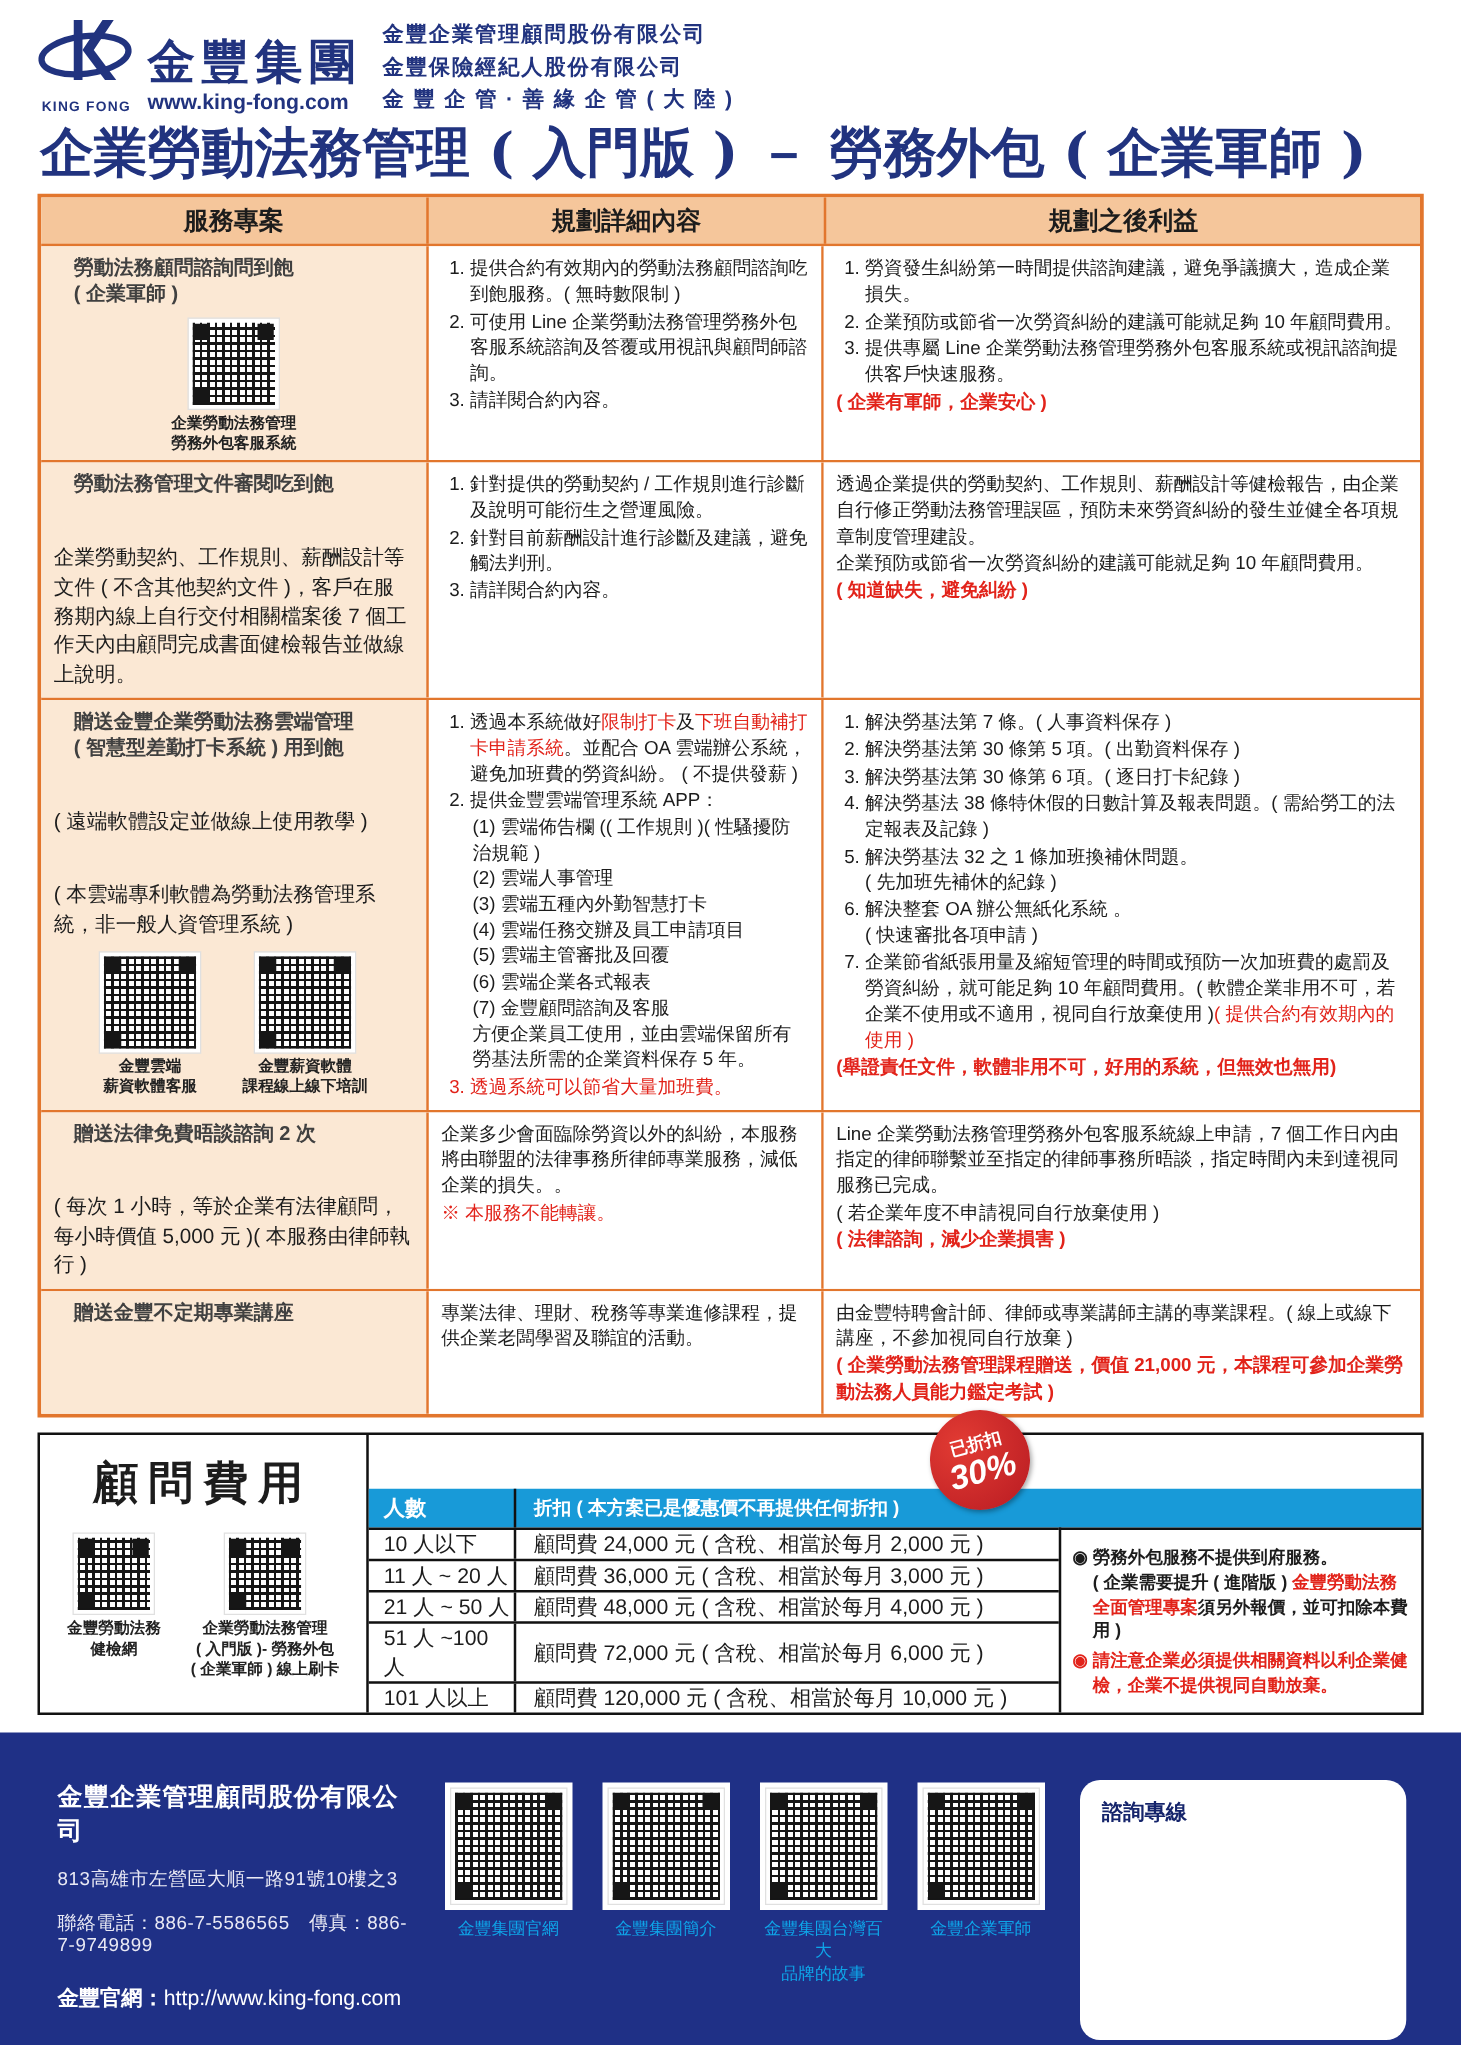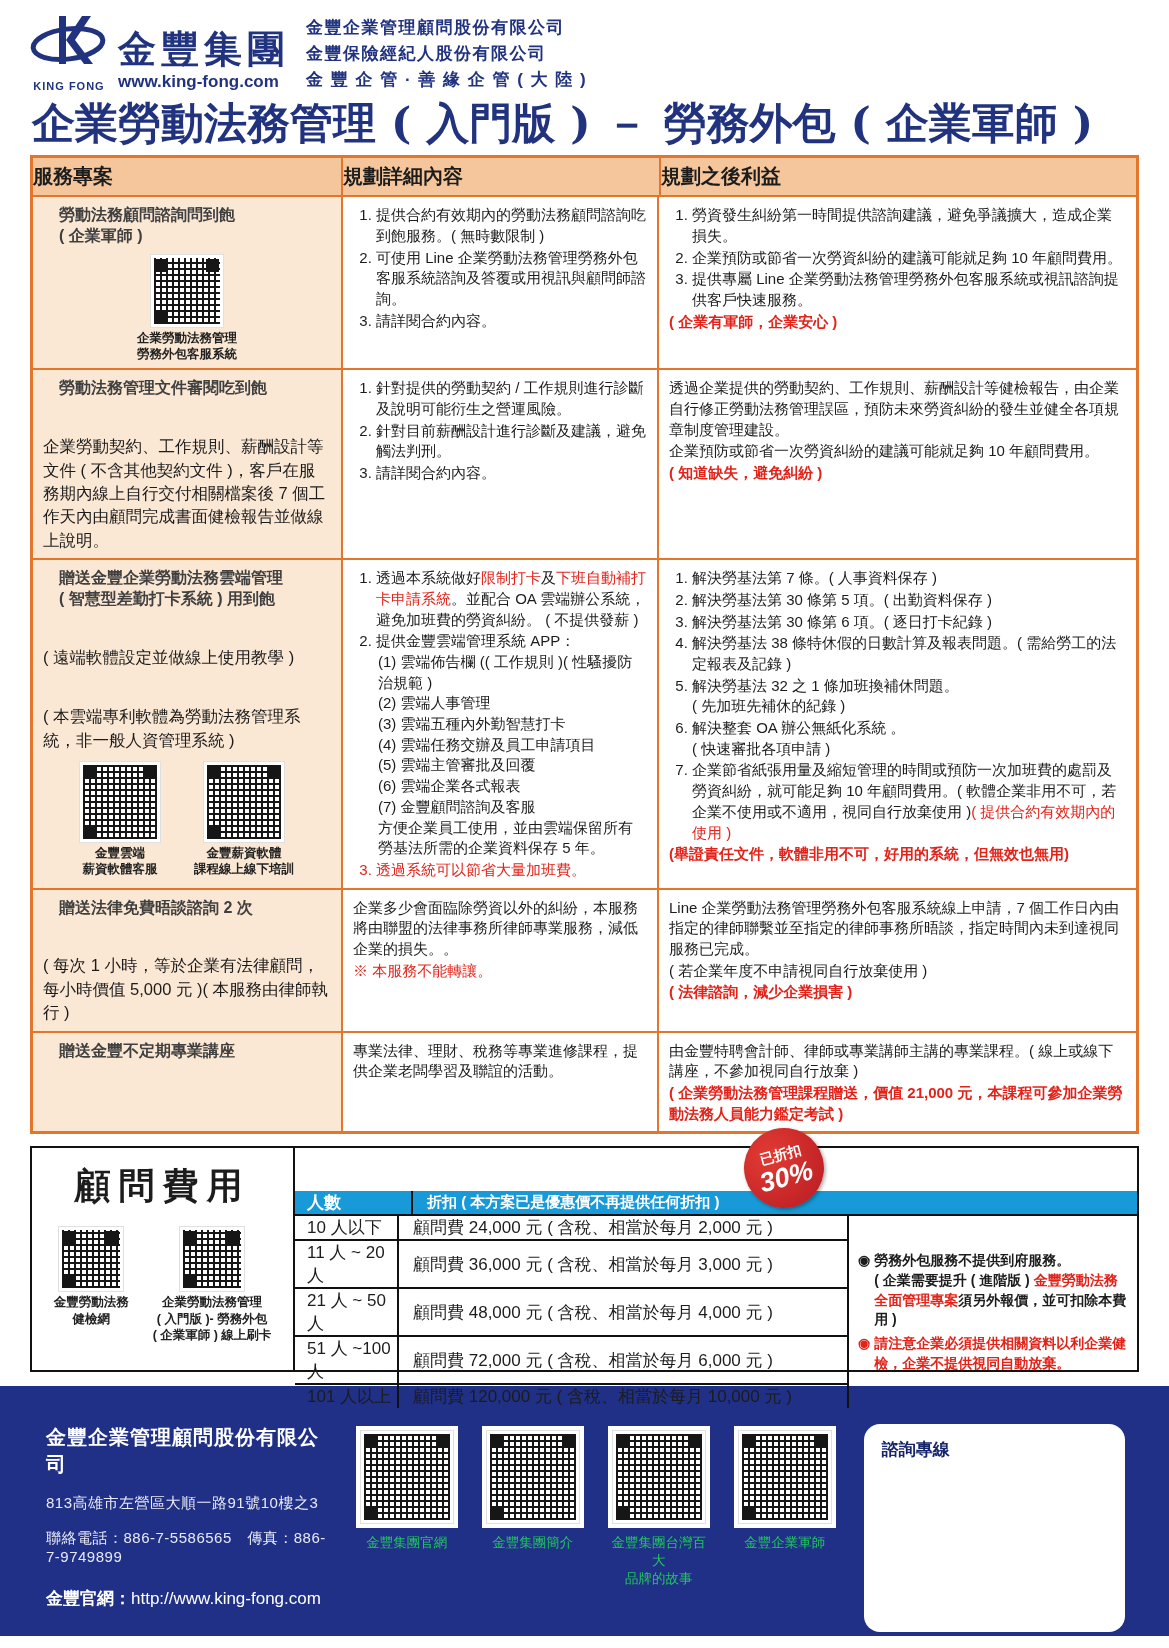--- a/index.html
+++ b/index.html
@@ -22,21 +22,21 @@
   
   .main-title {
     font-family:"DejaVu Serif", serif; font-weight:bold; color:#21337F;
     font-size:43px; padding:8px 0 8px 32px; letter-spacing:0px; line-height:1.1;
   }
 
   
   .tbl { margin:0 30px; border:3px solid #E2762D; }
   .thead, .trow { display:grid; grid-template-columns:308px 318px 1fr; }
   .thead { background:#F5C69B; border-bottom:2px solid #E2762D; }
-  .th { font-weight:bold; font-size:20px; padding:5px 0; }
+  .th { text-align:center; font-weight:bold; font-size:20px; padding:5px 0; }
   .th + .th { border-left:2px solid #E2762D; }
   .trow + .trow { border-top:2px solid #E2762D; }
   .td { padding:7px 10px 6px; font-size:15px; line-height:1.38; }
   .td-left  { background:#FBE8D4; }
   .td-mid   { border-left:2px solid #E2762D; border-right:2px solid #E2762D; background:#fff; }
   .td-right { background:#fff; }
   .row-title { color:#404040; font-weight:bold; font-size:16px; line-height:1.3; margin:1px 16px 3px; }
   .left-body { font-size:16.5px; line-height:1.42;margin-top:36px; }
   ol { margin:1px 0 0; padding-left:23px; }
   ol li { margin-bottom:1px; }
@@ -71,42 +71,42 @@
   .p-left { width:263px; border-right:2px solid #111; display:flex; flex-direction:column; align-items:center; }
   .p-title { font-size:36px; font-weight:bold; letter-spacing:8px; margin-top:14px; }
   .p-qrs { display:flex; gap:24px; margin-top:16px; }
   .p-main { flex:1; display:flex; flex-direction:column; }
   .p-head { display:flex; background:#189AD8; color:#fff; font-weight:bold; height:33px;margin-top:43px; }
   .ph-num { width:118px; padding-left:12px; border-right:2px solid #111; display:flex; align-items:center; font-size:17px; }
   .ph-disc { flex:1; padding-left:14px; display:flex; align-items:center; font-size:15px; }
   .p-body { flex:1; display:flex; }
   .p-rows { flex:1; display:flex; flex-direction:column; }
   .p-row { flex:1; display:flex; border-top:2px solid #111; font-size:17px; }
-  .pr-num { width:104px; padding-left:12px; border-right:2px solid #111; display:flex; align-items:center; }
+  .pr-num { width:118px; padding-left:12px; border-right:2px solid #111; display:flex; align-items:center; }
   .pr-fee { flex:1; padding-left:14px; display:flex; align-items:center; }
   .p-notes { width:290px; border-left:2px solid #111; border-top:2px solid #111; padding:8px 9px; font-size:14px; font-weight:bold; line-height:1.42; display:flex; flex-direction:column; justify-content:center; gap:4px; }
   .note { display:flex; gap:4px; }
   .badge {
     position:absolute; top:-20px; left:712px; width:80px; height:80px; border-radius:50%;
     background:radial-gradient(circle at 35% 30%, #E23B33, #B81B22); color:#fff;
     display:flex; flex-direction:column; align-items:center; justify-content:center;
     transform:rotate(-15deg); z-index:6; box-shadow:1px 2px 4px rgba(0,0,0,.35);
   }
   .badge .b1 { font-size:14px; font-weight:bold; }
   .badge .b2 { font-size:27px; font-weight:bold; font-style:italic; line-height:1; }
 
   
   .footer { background:#1F3086; height:250px; margin-top:14px; display:flex; padding:38px 44px 0 46px; gap:28px; }
   .f-left { width:330px; color:#E9E9F4; }
   .f-company { font-size:20px; font-weight:bold; color:#fff; letter-spacing:1px; }
   .f-line { font-size:15px; margin-top:16px; letter-spacing:.5px; }
   .f-site { font-size:17px; margin-top:22px; color:#fff; }
   .f-site .lbl { font-weight:bold; }
   .f-qrs { display:flex; gap:24px; align-items:flex-start; padding-top:2px; }
-  .f-qr-cap { font-size:13.5px; color:#22c55e; text-align:center; margin-top:6px; line-height:1.3; }
+  .f-qr-cap { font-size:13.5px; color:#0ea5e9; text-align:center; margin-top:6px; line-height:1.3; }
   .f-qr-tile { background:#fff; padding:5px; }
   .hotline { margin-left:auto; width:300px; height:208px; background:#fff; border-radius:16px; padding:14px 18px; }
   .hotline-lbl { font-size:17px; font-weight:bold; color:#15246b; font-family:"DejaVu Serif", serif; }
 </style>
 </head>
 <body>
 
 <div class="page">
 
   <div class="hdr">

